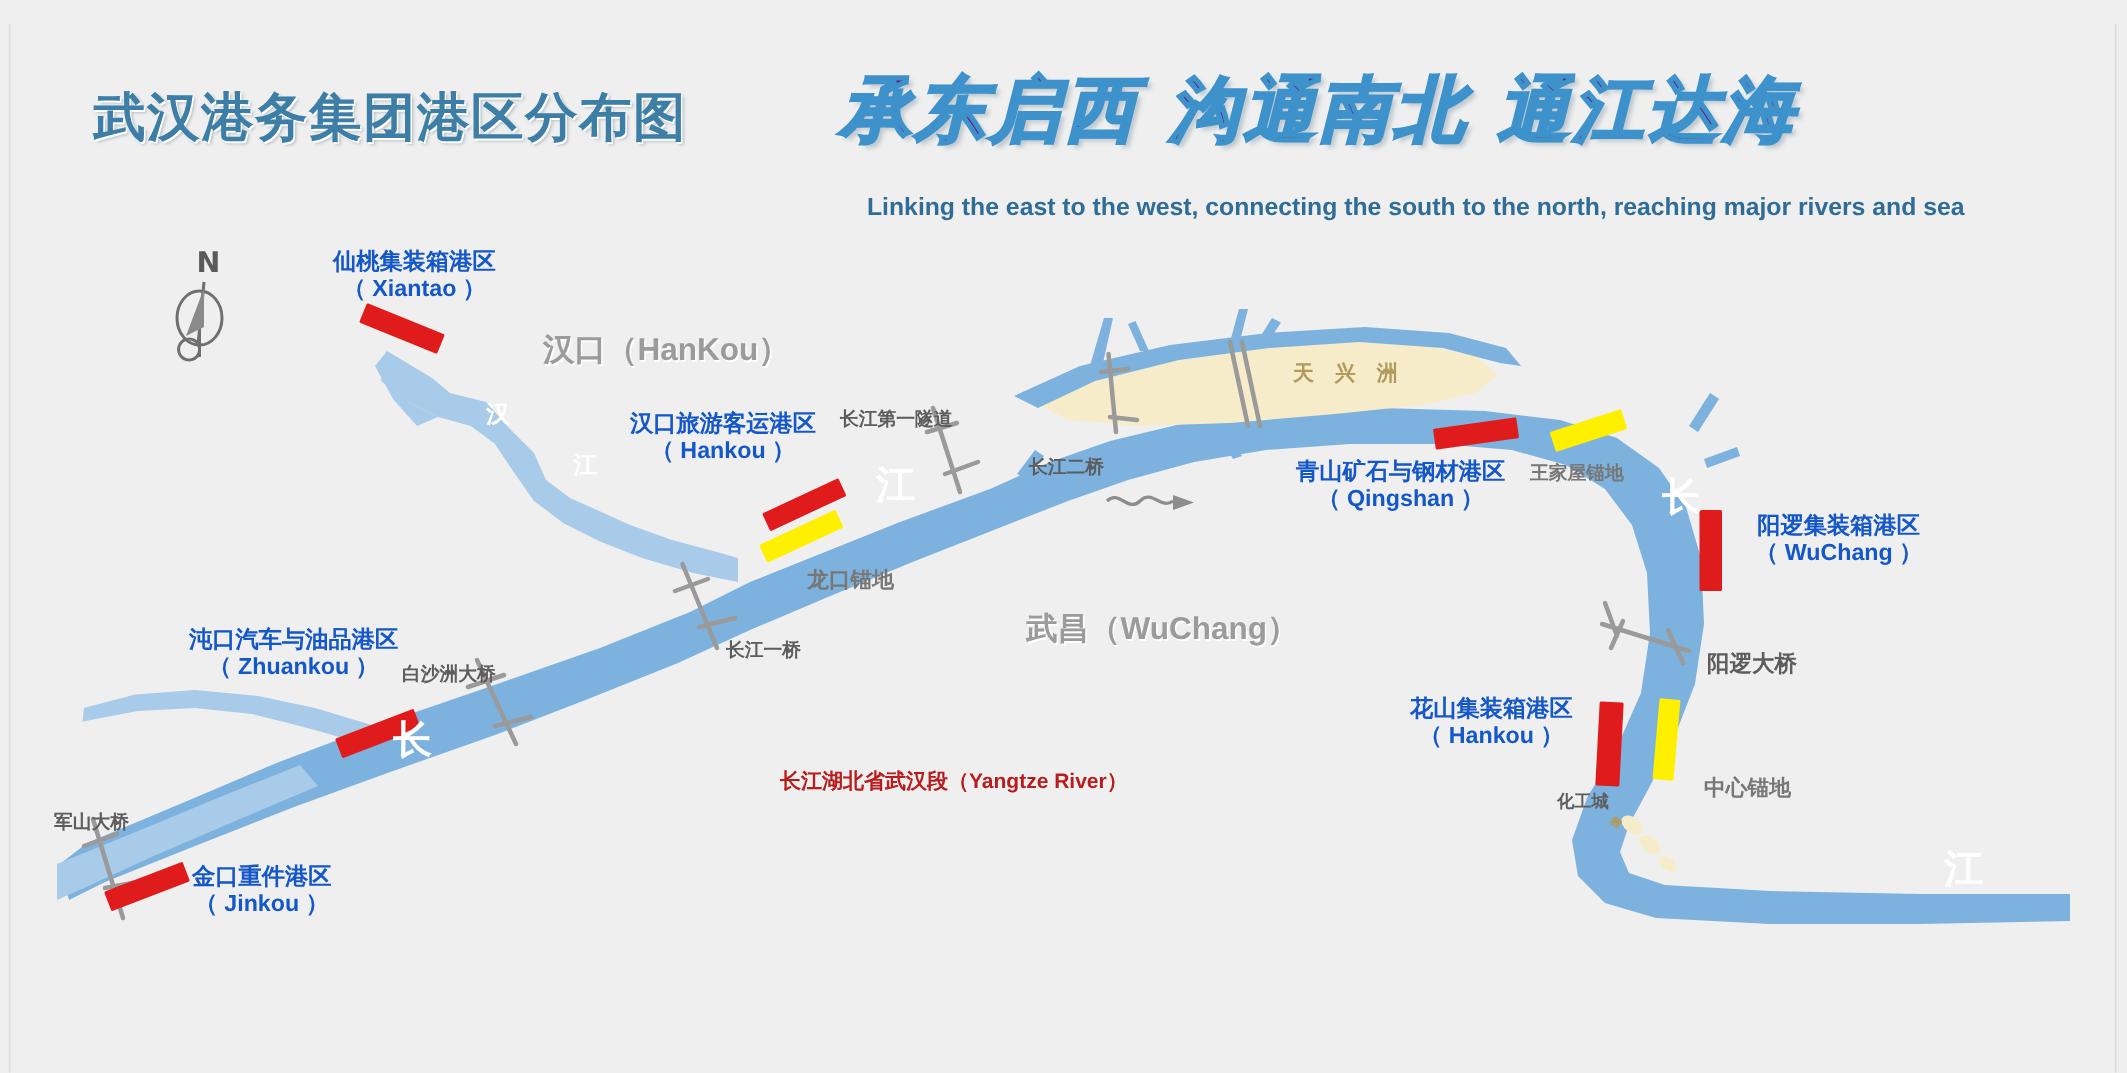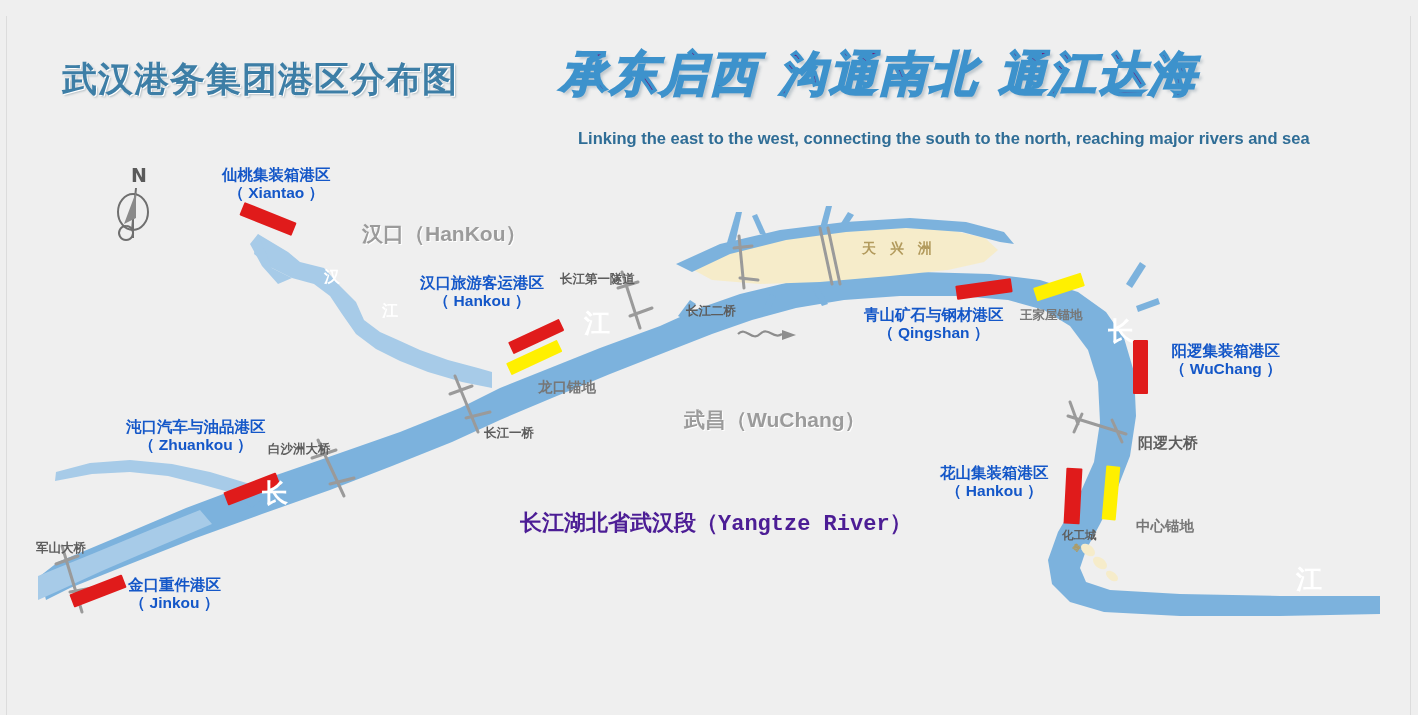--- a/index.html
+++ b/index.html
@@ -60,21 +60,21 @@
   .river-cn{
     font-size:26px;font-weight:bold;color:#ffffff;
   }
   .river-small{
     font-size:16px;font-weight:bold;color:#ffffff;
   }
   .island-lbl{
     font-size:14px;font-weight:bold;color:#b29a5c;letter-spacing:5px;
   }
   .yangtze-red{
-    font-size:22px;font-weight:bold;color:#4c1d95;font-family:Liberation Mono, monospace;
+    font-size:14px;font-weight:bold;color:#b91c1c;
   }
   .compass-n{
     font-size:19px;font-weight:bold;color:#5a5a5a;
     font-family:"DejaVu Sans",sans-serif;
   }
   .chem{font-size:11.5px;font-weight:bold;color:#5d5d5d;}
   .tinyisle{font-size:7px;color:#b29a5c;}
 </style>
 </head>
 <body>
@@ -326,21 +326,21 @@
   <div class="lbl anchorage" style="left:1136px;top:468px;margin-top:34px;">中心锚地</div>
 
   <div class="lbl river-small" style="left:324px;top:252px;">汉</div>
   <div class="lbl river-small" style="left:382px;top:286px;">江</div>
   <div class="lbl river-cn" style="left:584px;top:292px;">江</div>
   <div class="lbl river-cn" style="left:262px;top:462px;">长</div>
   <div class="lbl river-cn" style="left:1108px;top:300px;">长</div>
   <div class="lbl river-cn" style="left:1296px;top:548px;">江</div>
 
   <div class="lbl island-lbl" style="left:862px;top:224px;">天 兴 洲</div>
-  <div class="lbl chem" style="left:1038px;top:513px;margin-left:24px;">化工城</div>
+  <div class="lbl chem" style="left:1038px;top:513px;">化工城</div>
   <div class="lbl tinyisle" style="left:1078px;top:524px;transform:rotate(40deg);writing-mode:vertical-rl;">牧鹅洲</div>
 
   <div class="lbl yangtze-red" style="left:520px;top:496px;">长江湖北省武汉段（Yangtze River）</div>
 
   <div class="bottom-rule"></div>
   <div class="bottom-seg" style="left:1238px;width:46px;"></div>
   <div class="bottom-seg" style="left:1294px;width:46px;"></div>
   <div class="bottom-seg" style="left:1350px;width:46px;"></div>
 
 </div>

